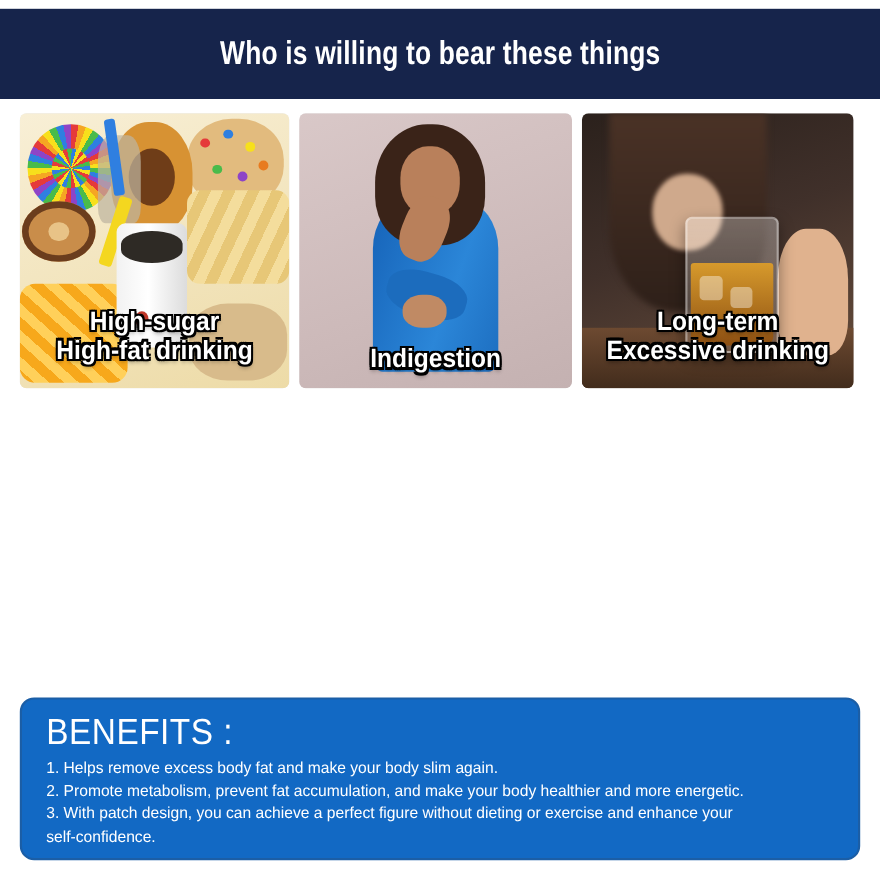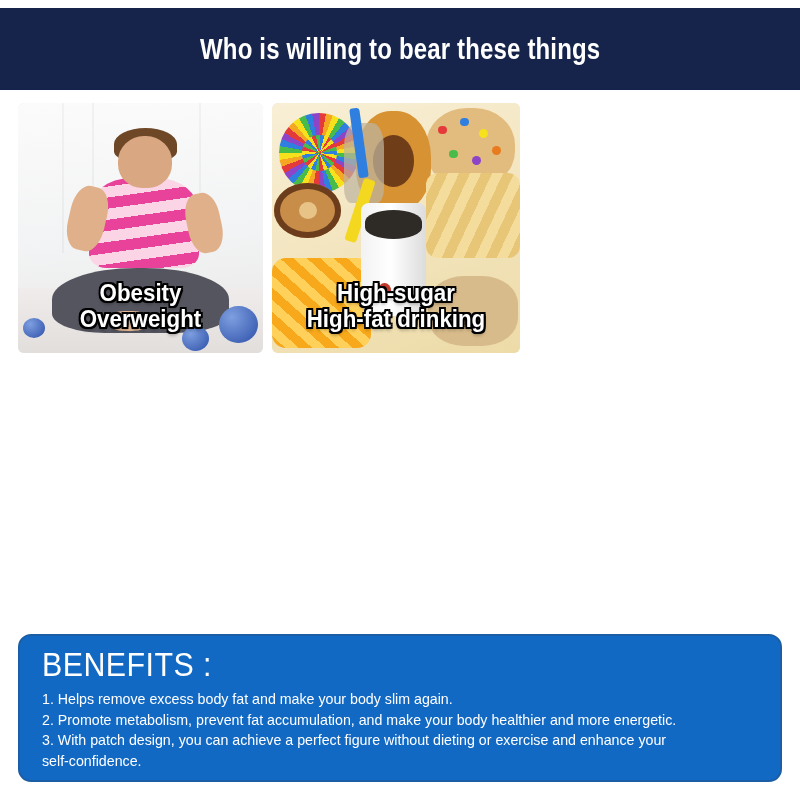--- a/index.html
+++ b/index.html
@@ -187,42 +187,20 @@
 <body>
 
 <div class="page">
 
   <div class="header-banner">
     <div class="header-title">Who is willing to bear these things</div>
   </div>
 
   <div class="tile-grid">
 
-    <div class="tile">
-      <div class="photo">
-        <div class="scene sc-obesity">
-          <div class="wallline" style="left:18%"></div>
-          <div class="wallline" style="left:30%"></div>
-          <div class="wallline" style="left:74%"></div>
-          <div class="floor"></div>
-          <div class="legs"></div>
-          <div class="torso"></div>
-          <div class="hair"></div>
-          <div class="head"></div>
-          <div class="armL"></div>
-          <div class="armR"></div>
-          <div class="foot" style="left:37%"></div>
-          <div class="ball" style="right:2%;bottom:4%;width:16%;height:15%"></div>
-          <div class="ball" style="right:22%;bottom:1%;width:11%;height:10%"></div>
-          <div class="ball" style="left:2%;bottom:6%;width:9%;height:8%"></div>
-        </div>
-      </div>
-      <div class="tile-caption cap-2l" style="white-space:pre-line">Obesity
-Overweight</div>
-    </div>
 
     <div class="tile">
       <div class="photo">
         <div class="scene sc-junk">
           <div class="lolli"></div>
           <div class="cookie">
             <span class="mm" style="left:14%;top:22%;background:#e53a3a"></span>
             <span class="mm" style="left:38%;top:12%;background:#2f7fe0"></span>
             <span class="mm" style="left:60%;top:26%;background:#f7e01c"></span>
             <span class="mm" style="left:26%;top:52%;background:#49bb4b"></span>
@@ -241,21 +219,51 @@
               <span class="cola"></span>
               <span class="dot"></span>
             </div>
         </div>
       </div>
       <div class="tile-caption cap-2l" style="white-space:pre-line">High-sugar
 High-fat drinking</div>
     </div>
 
 
-
+    <div class="tile">
+      <div class="photo">
+        <div class="scene sc-indi">
+          <div class="top"></div>
+          <div class="hair"></div>
+          <div class="face"></div>
+          <div class="armU"></div>
+          <div class="armL"></div>
+          <div class="handL"></div>
+        </div>
+      </div>
+      <div class="tile-caption cap-low" style="white-space:pre-line">Indigestion</div>
+    </div>
+
+    <div class="tile">
+      <div class="photo">
+        <div class="scene sc-drink">
+          <div class="figure"></div>
+          <div class="skin"></div>
+          <div class="table"></div>
+          <div class="fingers"></div>
+          <div class="glass">
+            <span class="liquid"></span>
+            <span class="ice" style="left:14%;top:44%;width:26%;height:18%"></span>
+            <span class="ice" style="left:48%;top:52%;width:24%;height:16%"></span>
+          </div>
+        </div>
+      </div>
+      <div class="tile-caption cap-2l" style="white-space:pre-line">Long-term
+Excessive drinking</div>
+    </div>
 
 
   </div>
 
   <div class="benefits">
     <div class="benefits-title">BENEFITS :</div>
     <ul class="benefits-list">
       <li>1. Helps remove excess body fat and make your body slim again.</li>
       <li>2. Promote metabolism, prevent fat accumulation, and make your body healthier and more energetic.</li>
       <li>3. With patch design, you can achieve a perfect figure without dieting or exercise and enhance your

